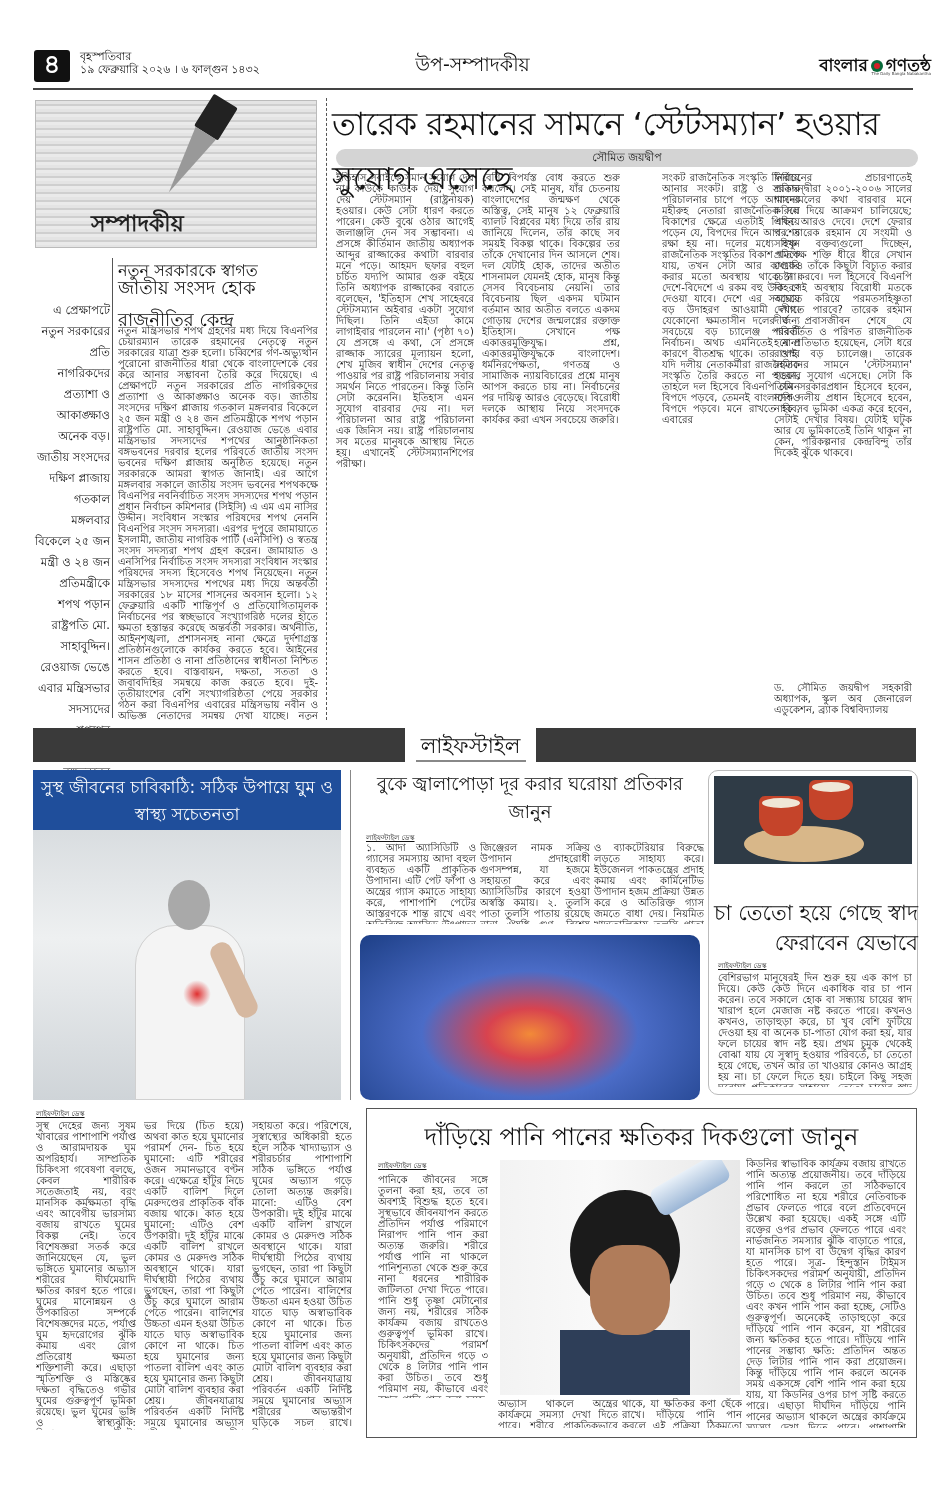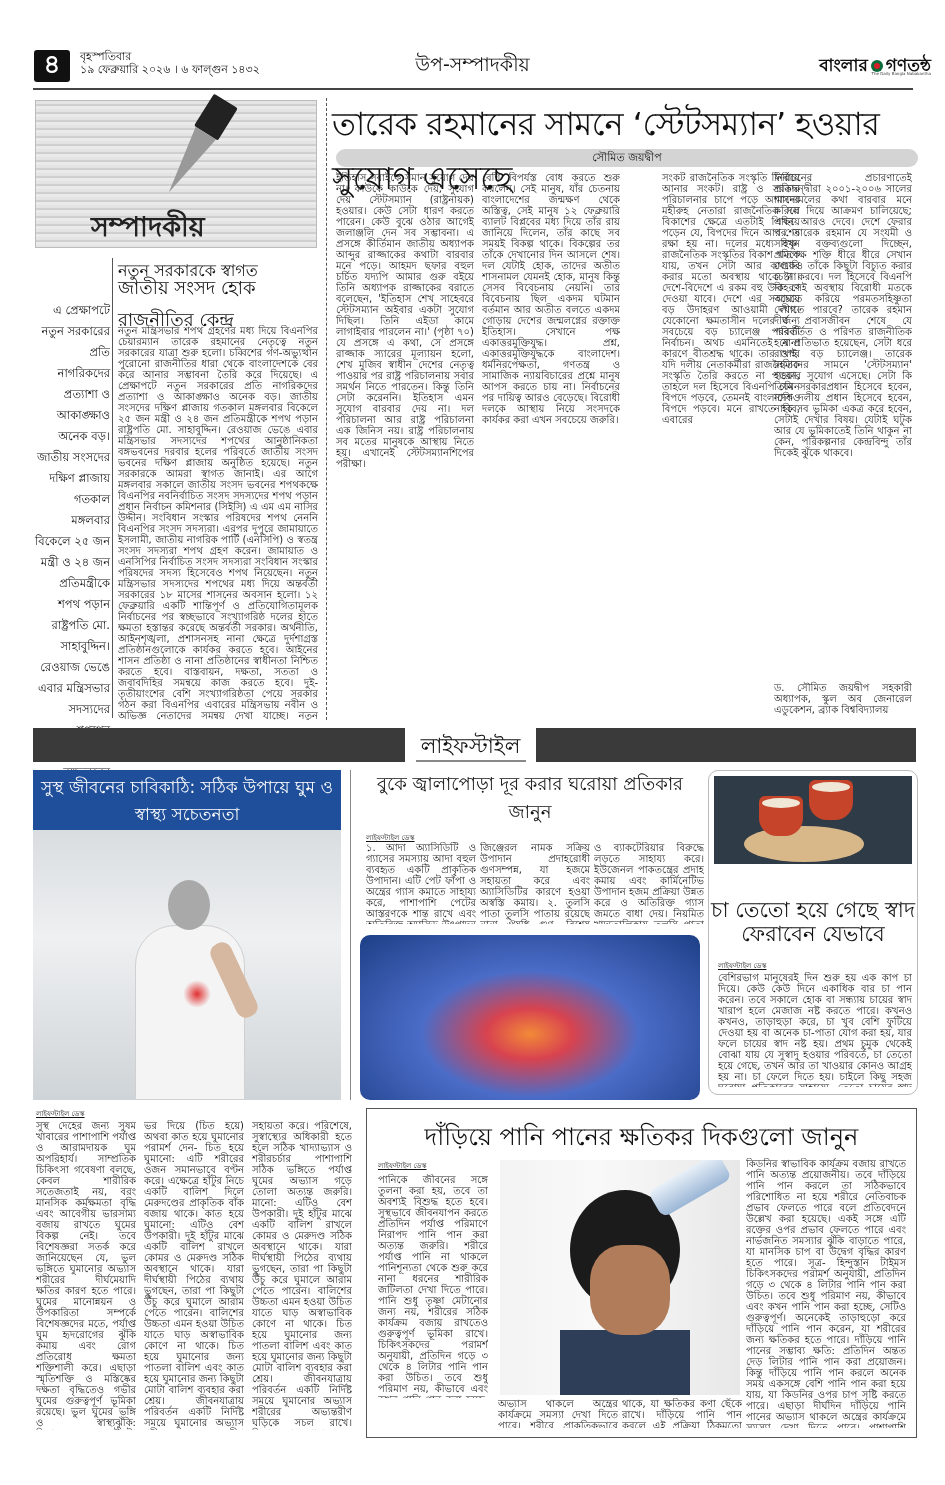--- a/index.html
+++ b/index.html
@@ -10,21 +10,21 @@
 .hdr-sec{left:0;width:945px;top:50px;text-align:center;font-size:19px}
 .logo{right:14px;top:52px;font-size:17px;font-weight:bold;display:flex;align-items:center;gap:3px}
 .logo .dot{width:12px;height:12px;border-radius:50%;background:#0a6b3b;display:inline-block;position:relative}
 .logo .dot:after{content:"";position:absolute;left:3px;top:3px;width:6px;height:6px;border-radius:50%;background:#d42027}
 .logo-sub{right:14px;top:71px;font-size:4px;color:#444}
 .hrule{left:33px;width:880px;top:88px;height:2px;background:#444}
 .editorial-img{left:35px;top:100px;width:282px;height:148px;background:repeating-linear-gradient(180deg,#e4e4e4 0 3px,#cfcfcf 3px 5px,#eaeaea 5px 8px);border:1px solid #bbb}
 .pen{position:absolute;left:170px;top:0;width:40px;height:108px;transform:rotate(32deg);transform-origin:top}
 .pen .barrel{position:absolute;left:6px;top:0;width:28px;height:38px;background:#222;border-radius:2px}
 .pen .nib{position:absolute;left:8px;top:38px;width:0;height:0;border-left:12px solid transparent;border-right:12px solid transparent;border-top:70px solid #999}
-.ed-label{position:absolute;left:55px;top:105px;font-size:27px;font-family:"DejaVu Serif",serif;font-weight:bold;color:#222}
+.ed-label{position:absolute;left:55px;top:105px;font-size:22px;font-family:"DejaVu Serif",serif;font-weight:bold;color:#222}
 .vdash{border-left:1px dashed #555}
 .ed-side{left:35px;top:300px;width:75px;text-align:right;font-size:11.5px;line-height:21px}
 .ed-vline{left:112px;top:258px;width:1px;height:460px;background:#555}
 .ed-kicker{left:118px;top:258px;font-size:16px}
 .ed-title{left:118px;top:272px;font-size:18px;line-height:32px;width:200px}
 .body-text{font-size:10px;line-height:11px;text-align:justify;color:#222}
 .ed-body{left:118px;top:325px;width:200px;height:395px;overflow:hidden}
 .main-title{left:332px;top:99px;width:585px;text-align:left;font-size:32px;font-weight:normal;letter-spacing:-0.5px}
 .byline{left:336px;top:149px;width:582px;height:18px;background:#d4d4d4;border-radius:9px;text-align:center;font-size:11px;line-height:18px}
 .col{top:172px;width:138px;height:546px;overflow:hidden}
@@ -44,21 +44,21 @@
 .person .pain{position:absolute;left:70px;top:110px;width:28px;height:28px;border-radius:50%;background:radial-gradient(circle,#e03030 0%,rgba(224,48,48,0) 70%)}
 .heart-title{left:360px;top:770px;width:340px;text-align:center;font-size:18px;line-height:28px}
 .heart-col{top:842px;width:110px;height:82px;overflow:hidden}
 .hc1{left:366px}.hc2{left:480px}.hc3{left:594px}
 .heart-img{left:360px;top:935px;width:340px;height:165px;border-radius:10px;background:radial-gradient(ellipse at 50% 60%,#f28a38 0%,#d8434f 18%,#4b6cc7 45%,#1d3f86 100%)}
 .tea-box{left:708px;top:770px;width:210px;height:325px;border:1px solid #bbb;border-radius:10px}
 .tea-img{left:714px;top:776px;width:198px;height:88px;background:#2f3b46;overflow:hidden}
 .cup{position:absolute;width:44px;height:40px;border-radius:6px 6px 18px 18px;background:#c5442a}
 .cup:before{content:"";position:absolute;left:3px;top:2px;width:38px;height:10px;border-radius:50%;background:#efe6d6}
 .log{position:absolute;left:30px;top:50px;width:120px;height:36px;border-radius:50%;background:#d8b789}
-.tea-title{left:708px;top:898px;width:210px;text-align:center;font-size:21px;line-height:24px}
+.tea-title{left:708px;top:898px;width:210px;text-align:right;font-size:21px;line-height:30px}
 .tea-desk{left:718px;top:960px;font-size:7px;text-decoration:underline}
 .tea-body{left:718px;top:972px;width:194px;height:115px;overflow:hidden}
 .sleep-desk{left:36px;top:1108px;font-size:7px;text-decoration:underline}
 .scol{top:1120px;width:100px;height:310px;overflow:hidden}
 .s1{left:36px}.s2{left:144px}.s3{left:252px}
 .water-box{left:366px;top:1108px;width:551px;height:330px;border:1px solid #555}
 .water-title{left:366px;top:1118px;width:551px;text-align:center;font-size:24px}
 .water-desk{left:378px;top:1160px;font-size:7px;text-decoration:underline}
 .wcol{top:1174px;height:258px;overflow:hidden}
 .w1{left:378px;width:110px}

